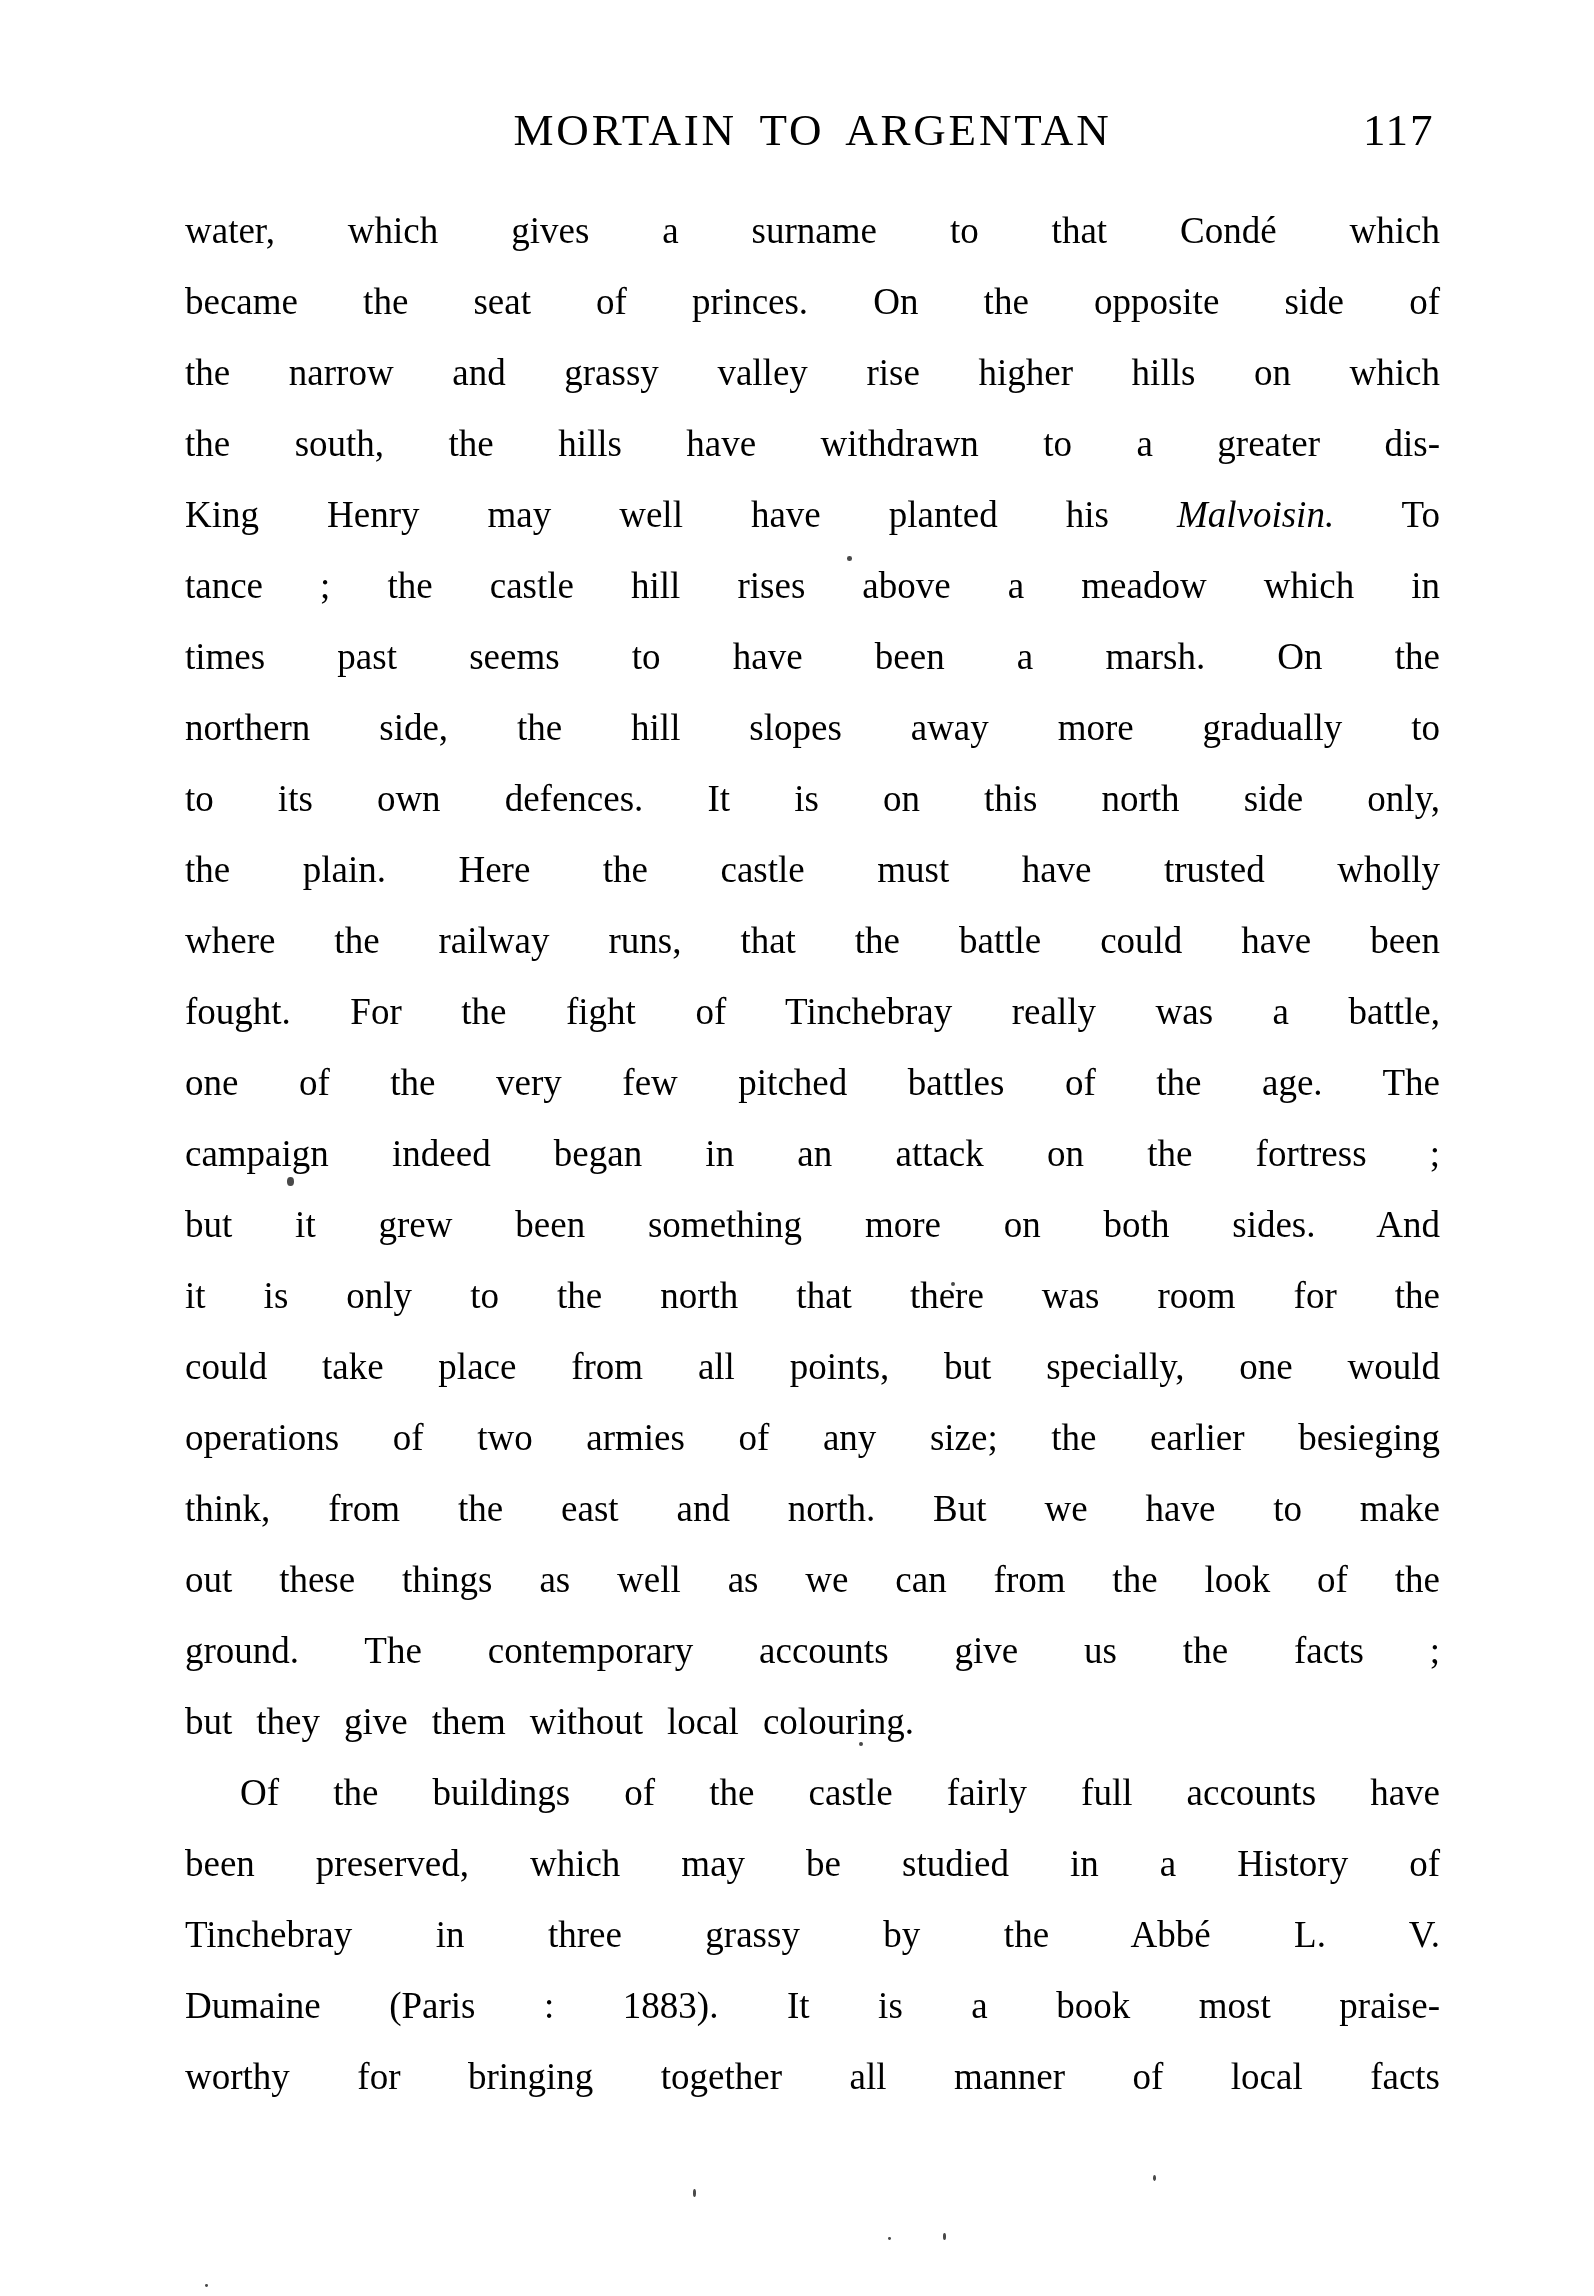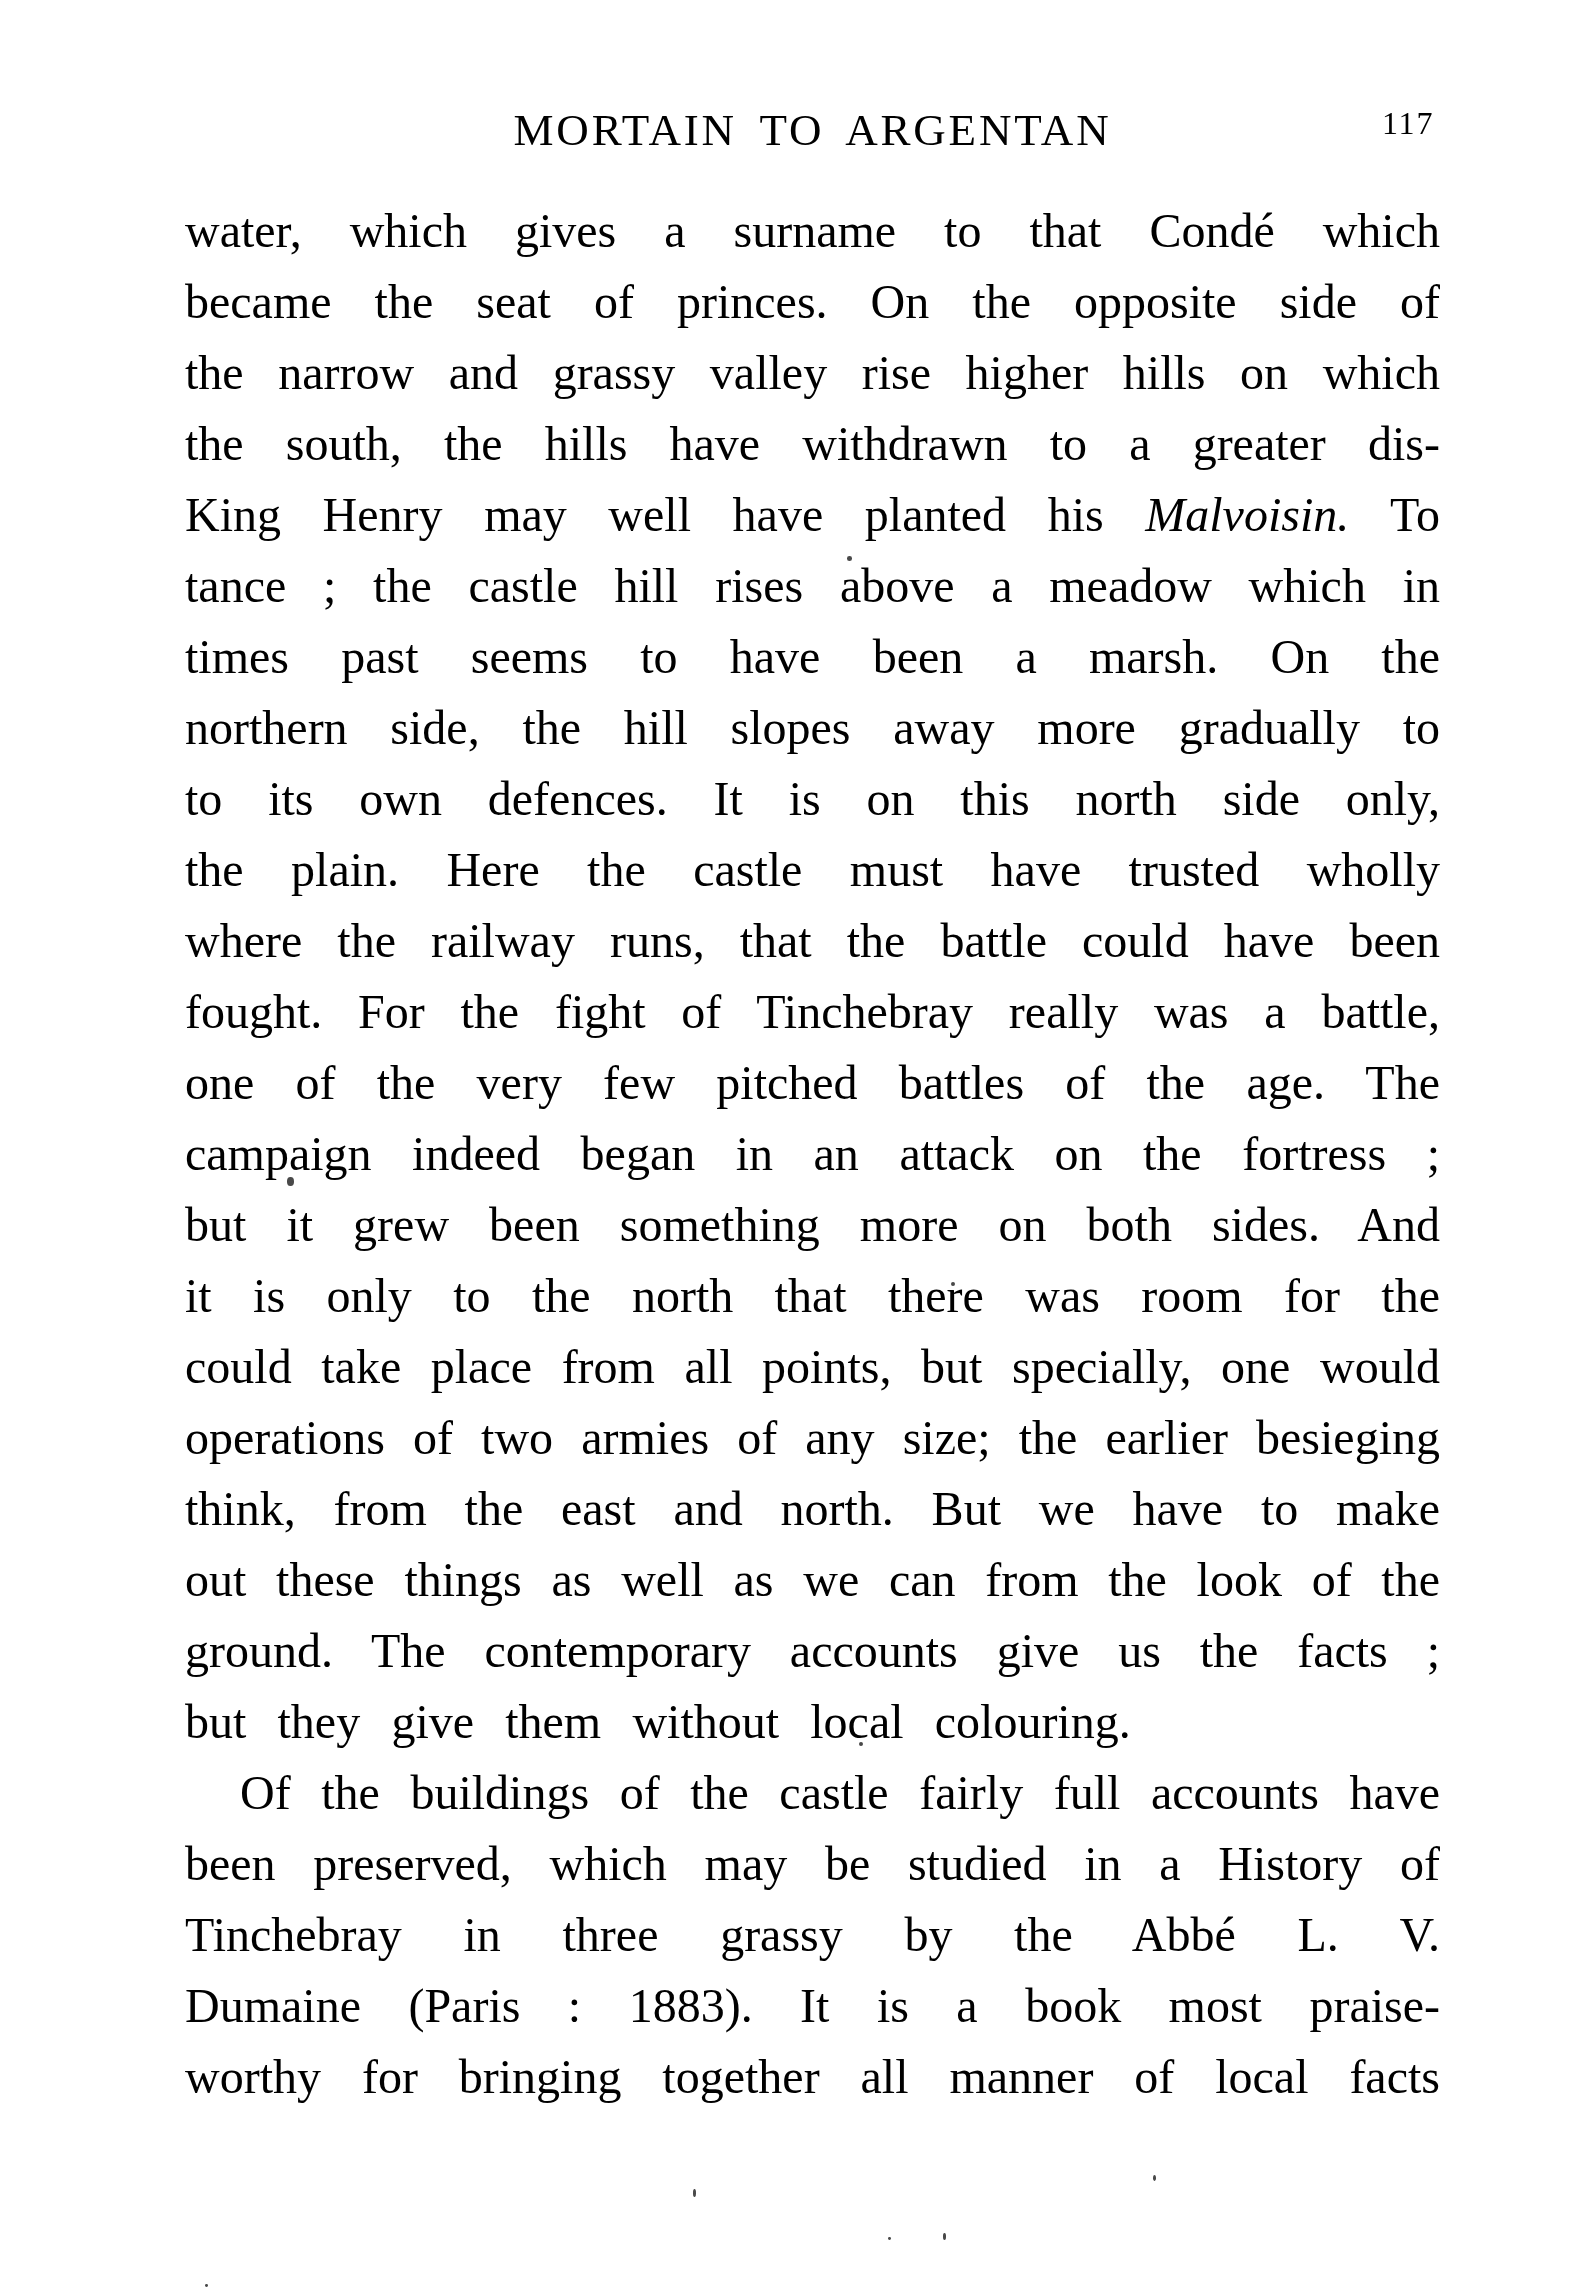--- a/index.html
+++ b/index.html
@@ -28,29 +28,29 @@
     display: block;
     text-align: center;
     font-size: 45px;
     letter-spacing: 2.8px;
     word-spacing: 9.4px;
   }
   .running-head .folio {
     position: absolute;
     right: 5.6px;
     top: 0;
-    font-size: 32px;
+    font-size: 45px;
     letter-spacing: 1.9px;
   }
   .text-block {
     position: absolute;
     left: 185px;
     top: 195px;
     width: 1255px;
-    font-size: 48px;
+    font-size: 37px;
     word-spacing: 0.05em;
   }
   .line {
     height: 71px;
     line-height: 71px;
     text-align: justify;
     text-align-last: justify;
     text-justify: inter-word;
   }
   .line.flush {

